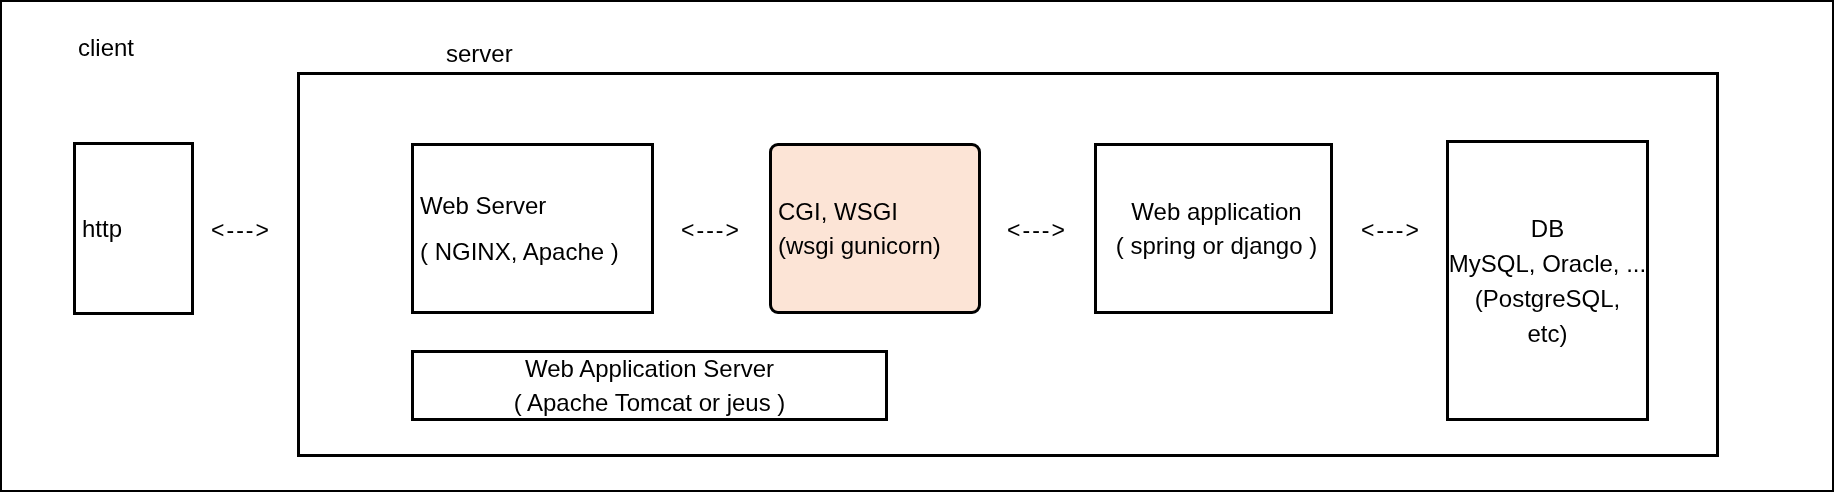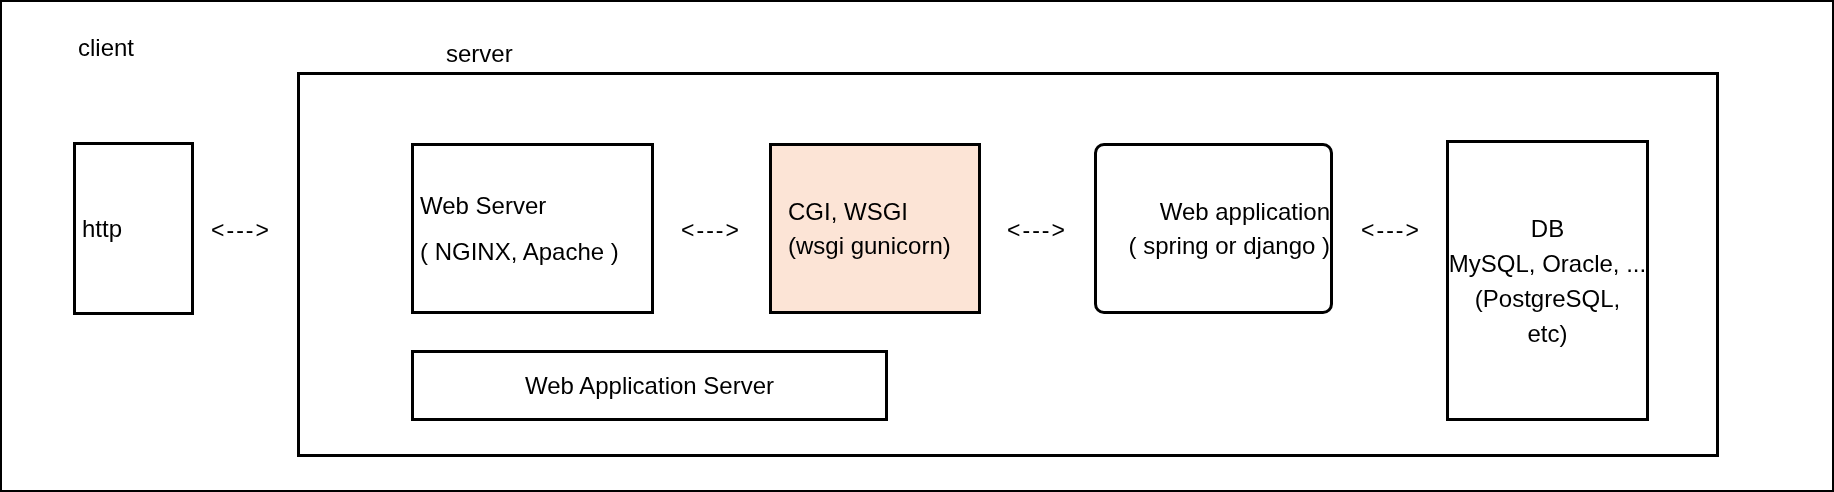--- a/index.html
+++ b/index.html
@@ -40,22 +40,22 @@
     line-height: 34px;
   }
   .box .line { white-space: nowrap; }
 
   .server-box {
     left: 295px; top: 70px; width: 1422px; height: 385px;
     background: transparent;
   }
   .http-box    { left: 71px;   top: 140px; width: 121px; height: 173px; align-items: flex-start; padding-left: 6px; }
   .webserver-box { left: 409px; top: 141px; width: 243px; height: 171px; align-items: flex-start; padding-left: 6px; gap: 12px; }
-  .cgi-box     { left: 767px;  top: 141px; width: 212px; height: 171px; align-items: flex-start; padding-left: 16px; background: var(--cgi-fill); }
-  .webapp-box  { left: 1092px; top: 141px; width: 239px; height: 171px; align-items: flex-end; padding-left: 6px; border-radius: 10px; }
+  .cgi-box     { left: 767px;  top: 141px; width: 212px; height: 171px; align-items: flex-start; padding-left: 6px; background: var(--cgi-fill); border-radius: 9px; }
+  .webapp-box  { left: 1092px; top: 141px; width: 239px; height: 171px; align-items: center; padding-left: 6px; }
   .db-box      { left: 1444px; top: 138px; width: 203px; height: 281px; align-items: center; line-height: 35px; }
   .was-box     { left: 409px;  top: 348px; width: 477px; height: 71px;  align-items: center; text-align: center; }
 
   .arrow {
     position: absolute;
     transform: translate(-50%, -50%);
     font-size: 23px;
     letter-spacing: 2px;
     white-space: nowrap;
   }
@@ -103,15 +103,16 @@
 
   <div class="box db-box">
     <div class="line">DB</div>
     <div class="line">MySQL, Oracle, ...</div>
     <div class="line">(PostgreSQL,</div>
     <div class="line">etc)</div>
   </div>
 
   <div class="box was-box">
     <div class="line">Web Application Server</div>
+    <div class="line">( Apache Tomcat or jeus )</div>
   </div>
 
 </div>
 
 </body></html>

